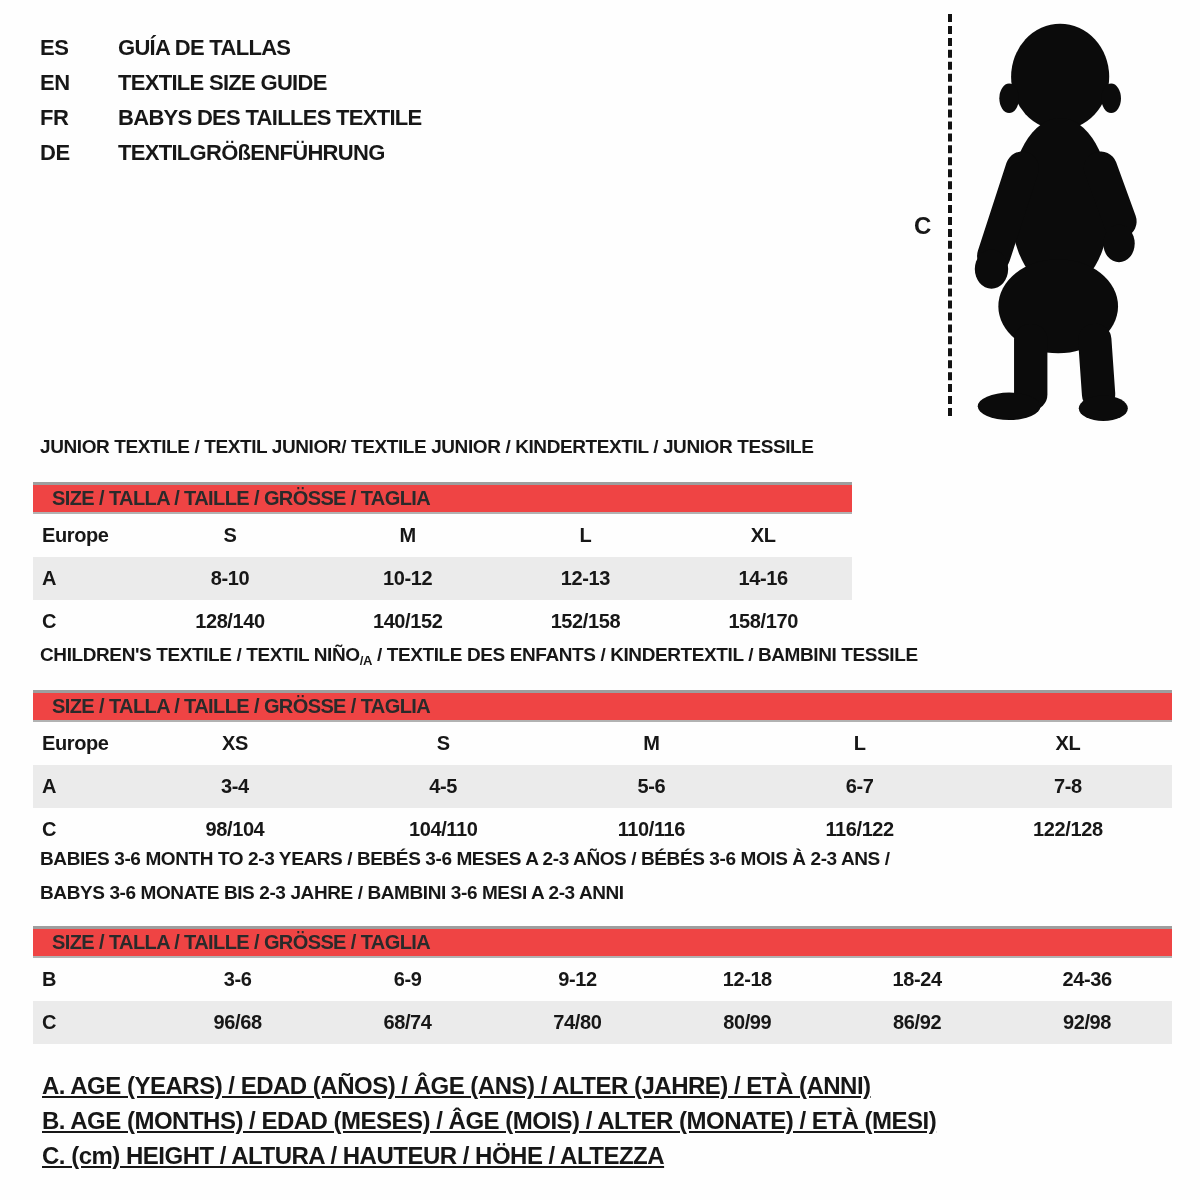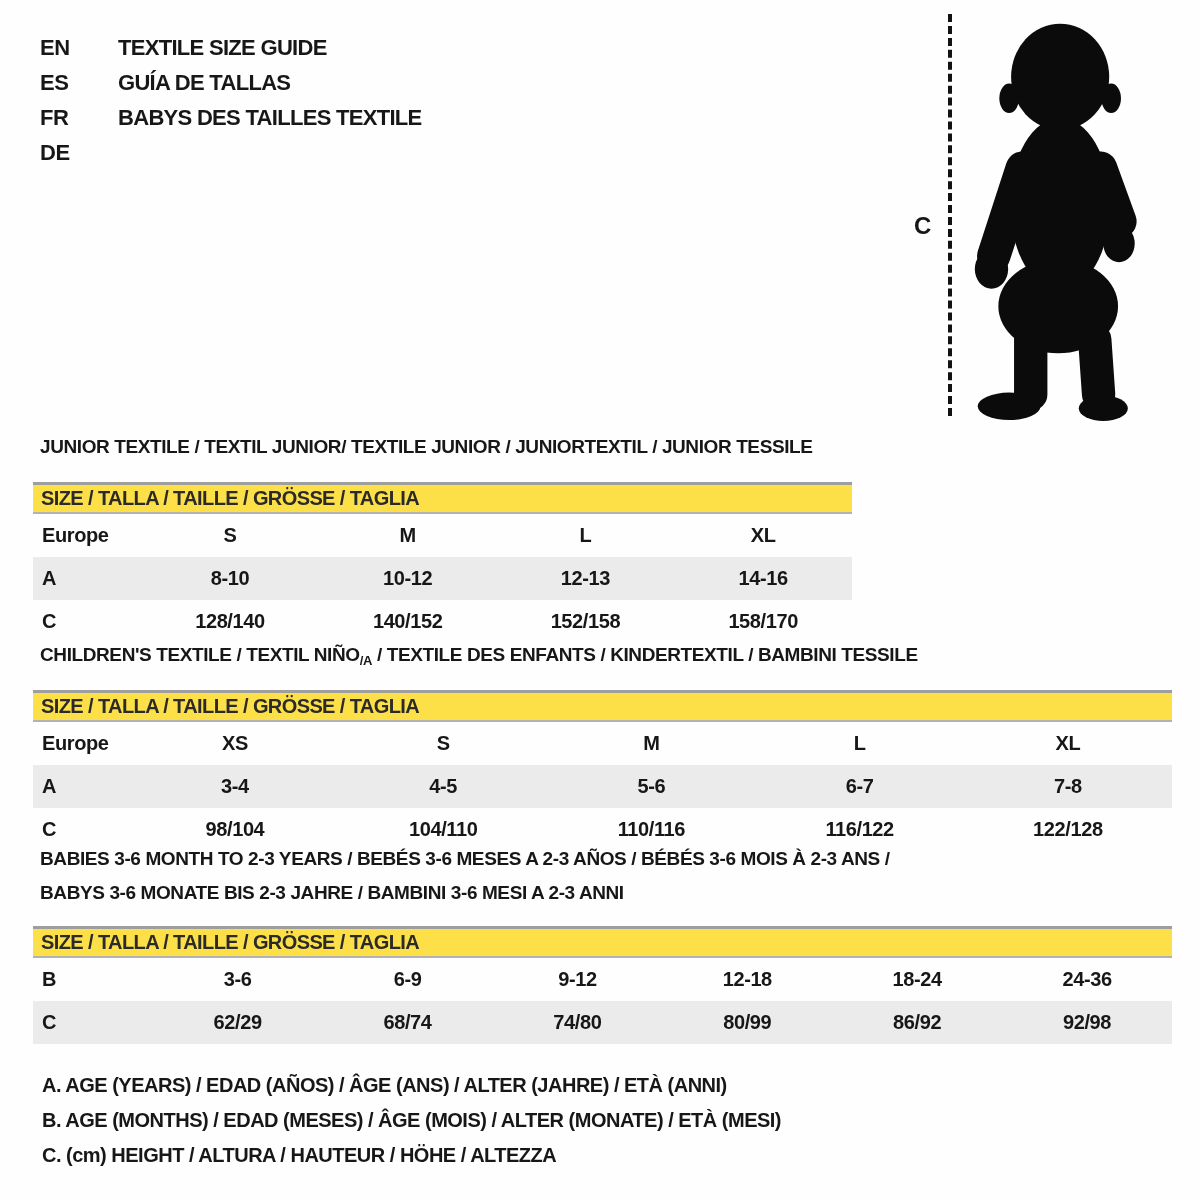--- a/index.html
+++ b/index.html
@@ -33,63 +33,64 @@
   
   .section-title {
     position:absolute; left:40px;
     font-size:19px; letter-spacing:-0.4px; white-space:nowrap;
   }
   .subscript { font-size:13px; vertical-align:-4px; letter-spacing:-0.3px; }
 
   
   .size-band {
     position:absolute; left:33px; height:32px;
-    background:#fde047;
+    background:#ef4444;
     border-top:3px solid #9e9e9e;
     border-bottom:2px solid #b2b2b2;
     color:#2a2a2a;
     font-size:20px; letter-spacing:-0.6px;
-    line-height:26px; padding-left:8px;
+    line-height:26px; padding-left:19px;
     white-space:nowrap;
   }
 
   
   .size-table {
     position:absolute; left:33px;
     border-collapse:collapse; table-layout:fixed;
   }
   .size-table td {
     font-size:20px; font-weight:bold; letter-spacing:-0.4px;
     text-align:center; height:43px; padding:0; white-space:nowrap;
   }
   .size-table td.label-cell { text-align:left; padding-left:9px; }
   .size-table tr.row-alt td { background:#ebebeb; }
 
   
   .legend { position:absolute; left:42px; top:1068px; }
-  .legend-line { font-size:20px; letter-spacing:-0.5px; height:35px; line-height:35px; white-space:nowrap; }
+  .legend-line { font-size:24px; letter-spacing:-0.5px; height:35px; line-height:35px; white-space:nowrap;text-decoration:underline; }
 </style>
 </head>
 <body>
 
 <div class="lang-block">
   <div class="lang-row">
+    <span class="lang-code">ES</span>
+    <span class="lang-title">GUÍA DE TALLAS</span>
+  </div>
+  <div class="lang-row">
     <span class="lang-code">EN</span>
     <span class="lang-title">TEXTILE SIZE GUIDE</span>
   </div>
   <div class="lang-row">
-    <span class="lang-code">ES</span>
-    <span class="lang-title">GUÍA DE TALLAS</span>
-  </div>
-  <div class="lang-row">
     <span class="lang-code">FR</span>
     <span class="lang-title">BABYS DES TAILLES TEXTILE</span>
   </div>
   <div class="lang-row">
     <span class="lang-code">DE</span>
+    <span class="lang-title">TEXTILGRÖßENFÜHRUNG</span>
   </div>
 </div>
 
 <div class="measure-line"></div>
 <div class="measure-label">C</div>
 
 <svg class="toddler" viewBox="0 0 200 420" aria-hidden="true">
   <g fill="#0b0b0b">
 
     <ellipse cx="92" cy="66" rx="50" ry="54"></ellipse>
@@ -107,21 +108,21 @@
     <ellipse cx="90" cy="300" rx="61" ry="48"></ellipse>
 
     <rect x="45" y="318" width="34" height="88" rx="16"></rect>
     <rect x="110" y="318" width="34" height="88" rx="16" transform="rotate(-4 127 330)"></rect>
 
     <ellipse cx="40" cy="402" rx="32" ry="14"></ellipse>
     <ellipse cx="136" cy="404" rx="25" ry="13"></ellipse>
   </g>
 </svg>
 
-<div class="section-title" style="top:436px;">JUNIOR TEXTILE / TEXTIL JUNIOR/ TEXTILE JUNIOR / JUNIORTEXTIL / JUNIOR TESSILE</div>
+<div class="section-title" style="top:436px;">JUNIOR TEXTILE / TEXTIL JUNIOR/ TEXTILE JUNIOR / KINDERTEXTIL / JUNIOR TESSILE</div>
 
 <div class="size-band" style="top:482px; width:819px;">SIZE / TALLA / TAILLE / GRÖSSE / TAGLIA</div>
 
 <table class="size-table" style="top:514px; width:819px;">
   <colgroup>
       <col style="width:13.2%">
       <col style="width:21.7%">
       <col style="width:21.7%">
       <col style="width:21.7%">
       <col style="width:21.7%">
@@ -214,21 +215,21 @@
     <td class="label-cell">B</td>
     <td>3-6</td>
     <td>6-9</td>
     <td>9-12</td>
     <td>12-18</td>
     <td>18-24</td>
     <td>24-36</td>
   </tr>
   <tr class="row-alt">
     <td class="label-cell">C</td>
-    <td>62/29</td>
+    <td>96/68</td>
     <td>68/74</td>
     <td>74/80</td>
     <td>80/99</td>
     <td>86/92</td>
     <td>92/98</td>
   </tr>
 </tbody>
   </table>
 
 <div class="legend">

